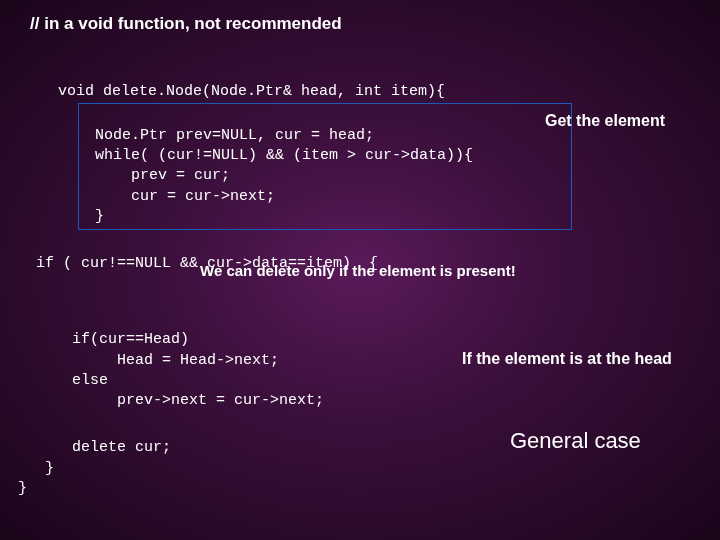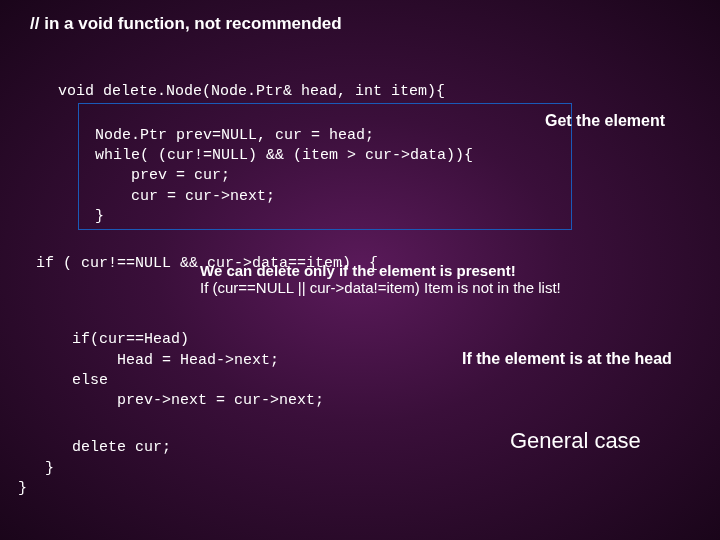--- a/index.html
+++ b/index.html
@@ -92,21 +92,20 @@
 </div>
 
 <div class="label-right label1">Get the element</div>
 
 <div class="code block2">
 <span>  if ( cur!==NULL &amp;&amp; cur-&gt;data==item)  {</span>
 </div>
 
 <div class="ann1">
   <span>We can delete only if the element is present!</span><br>
-  <span class="sub">If (cur==NULL || cur-&gt;data!=item) Item is not in the list!</span>
 </div>
 
 <div class="code block3">
 <span>      if(cur==Head)</span>
 <span>           Head = Head-&gt;next;</span>
 <span>      else</span>
 <span>           prev-&gt;next = cur-&gt;next;</span>
 </div>
 
 <div class="label-right label2">If the element is at the head</div>

